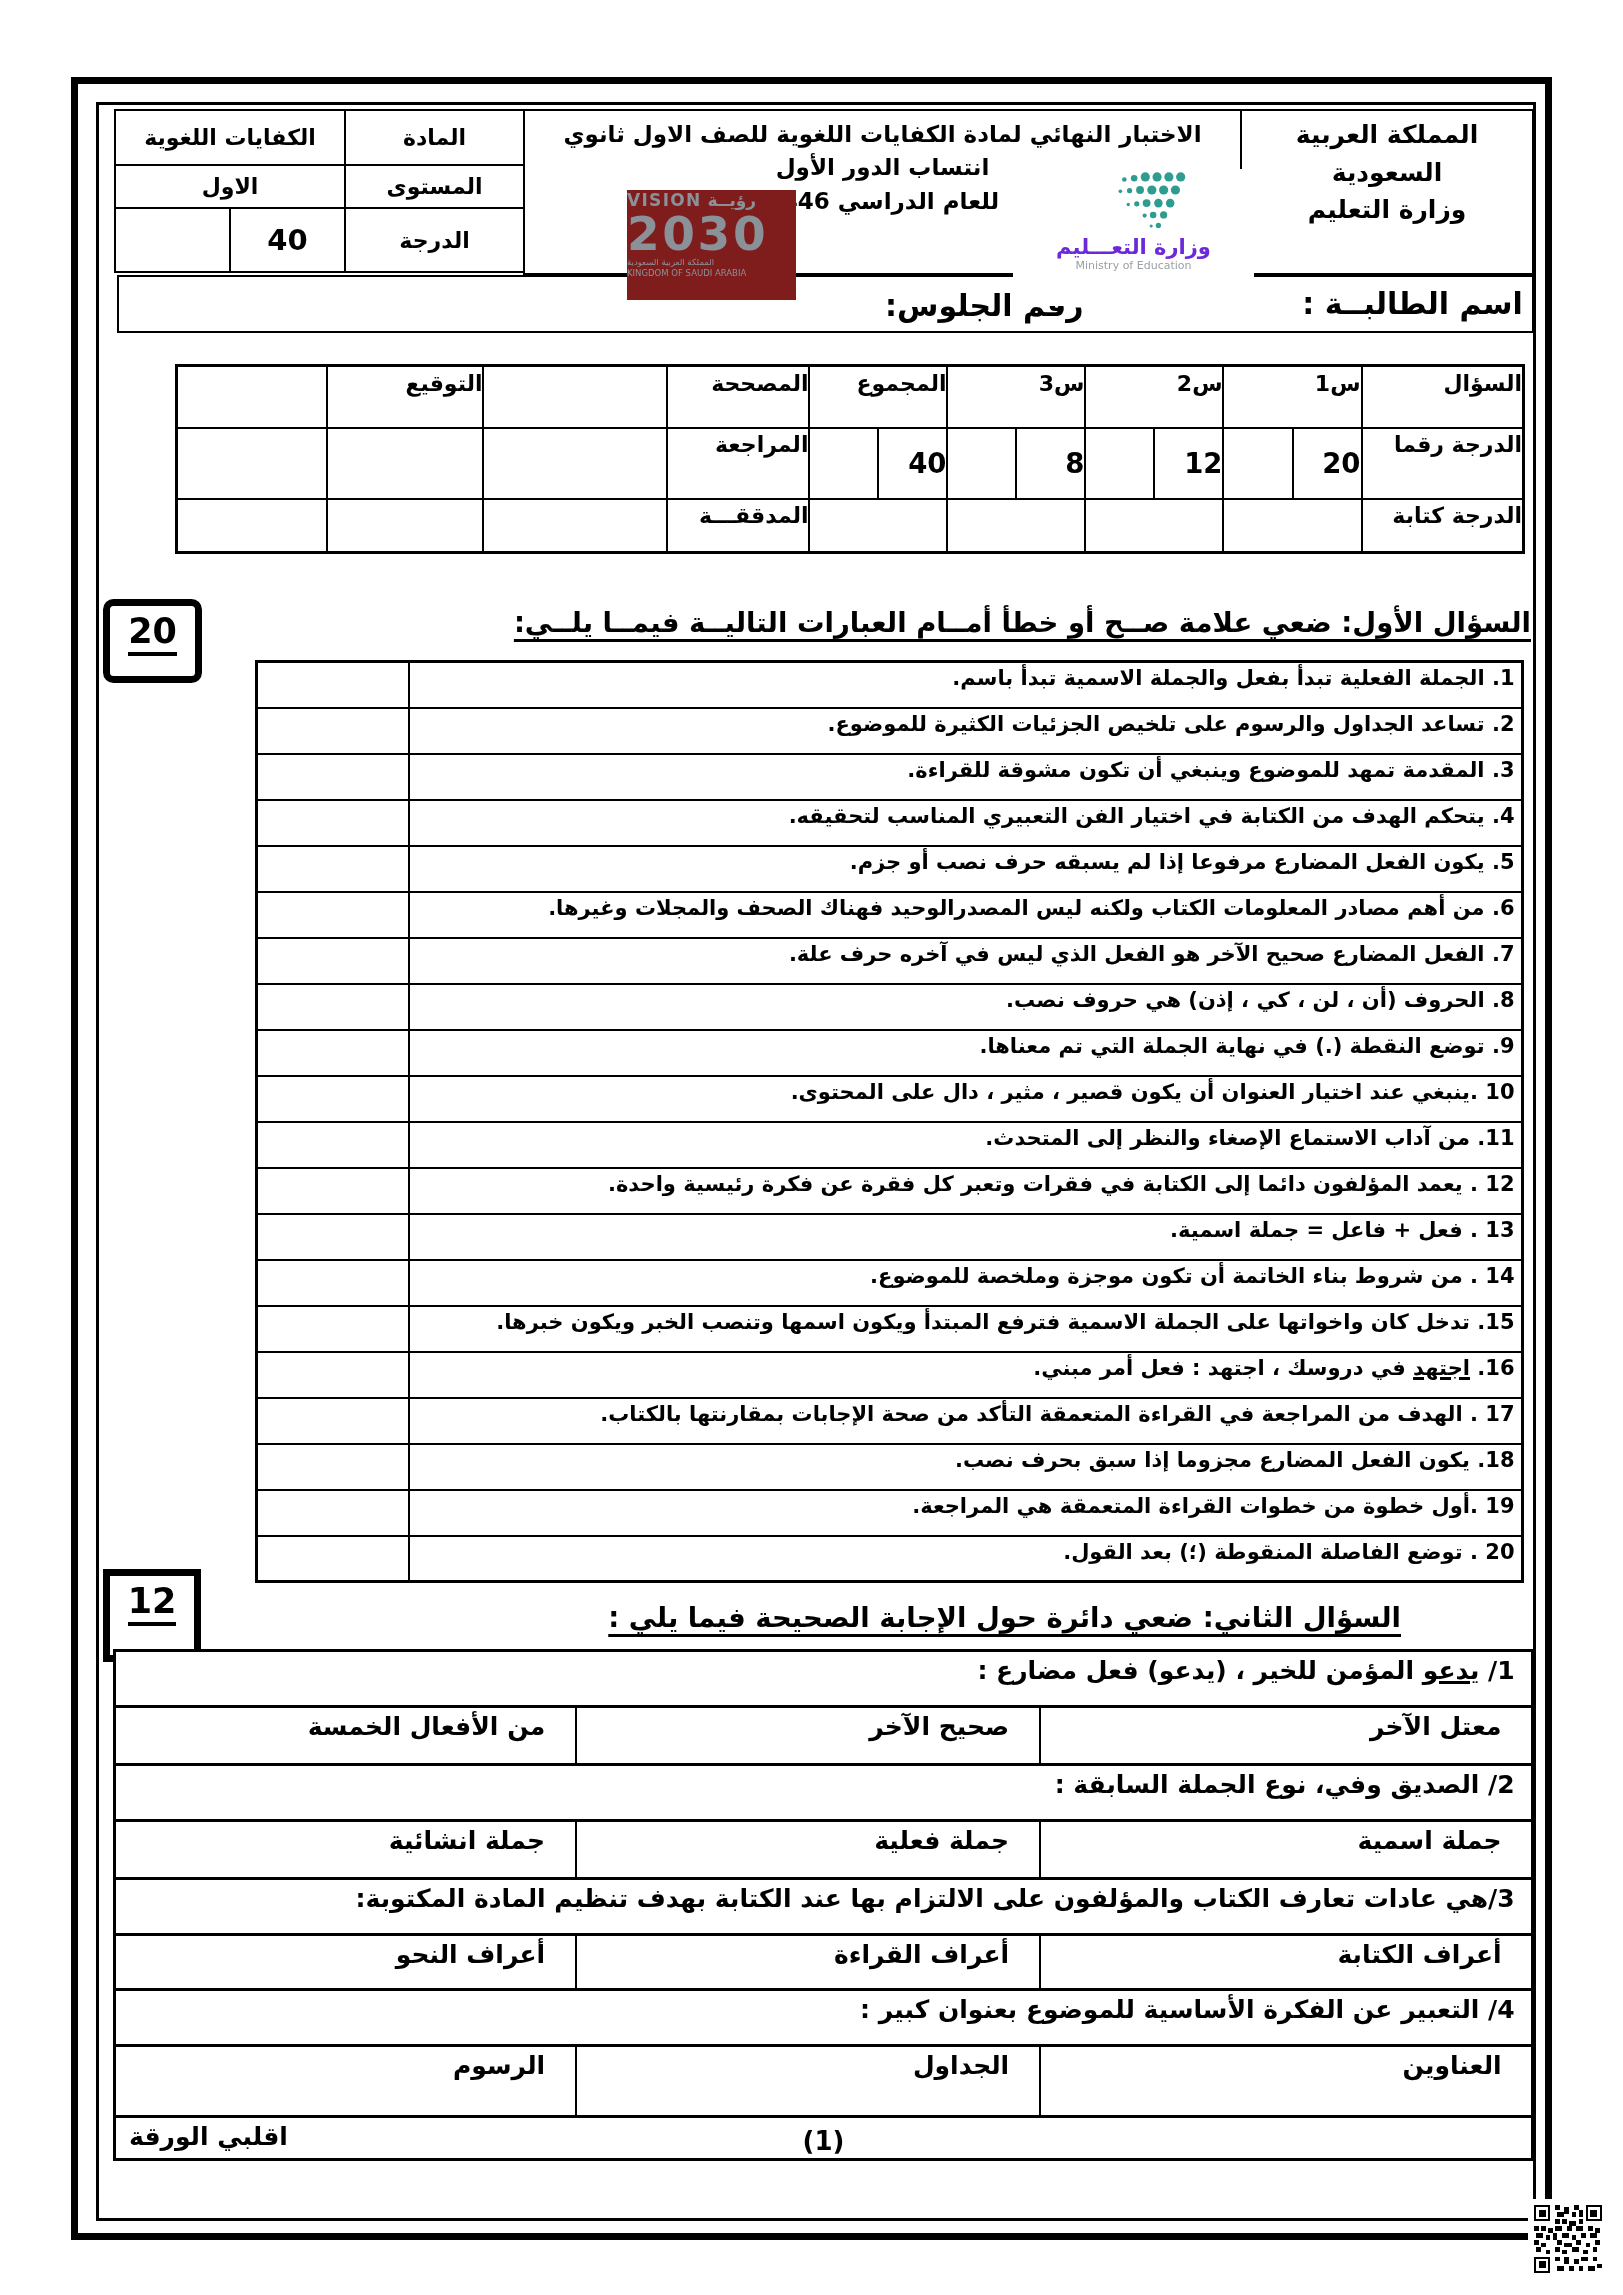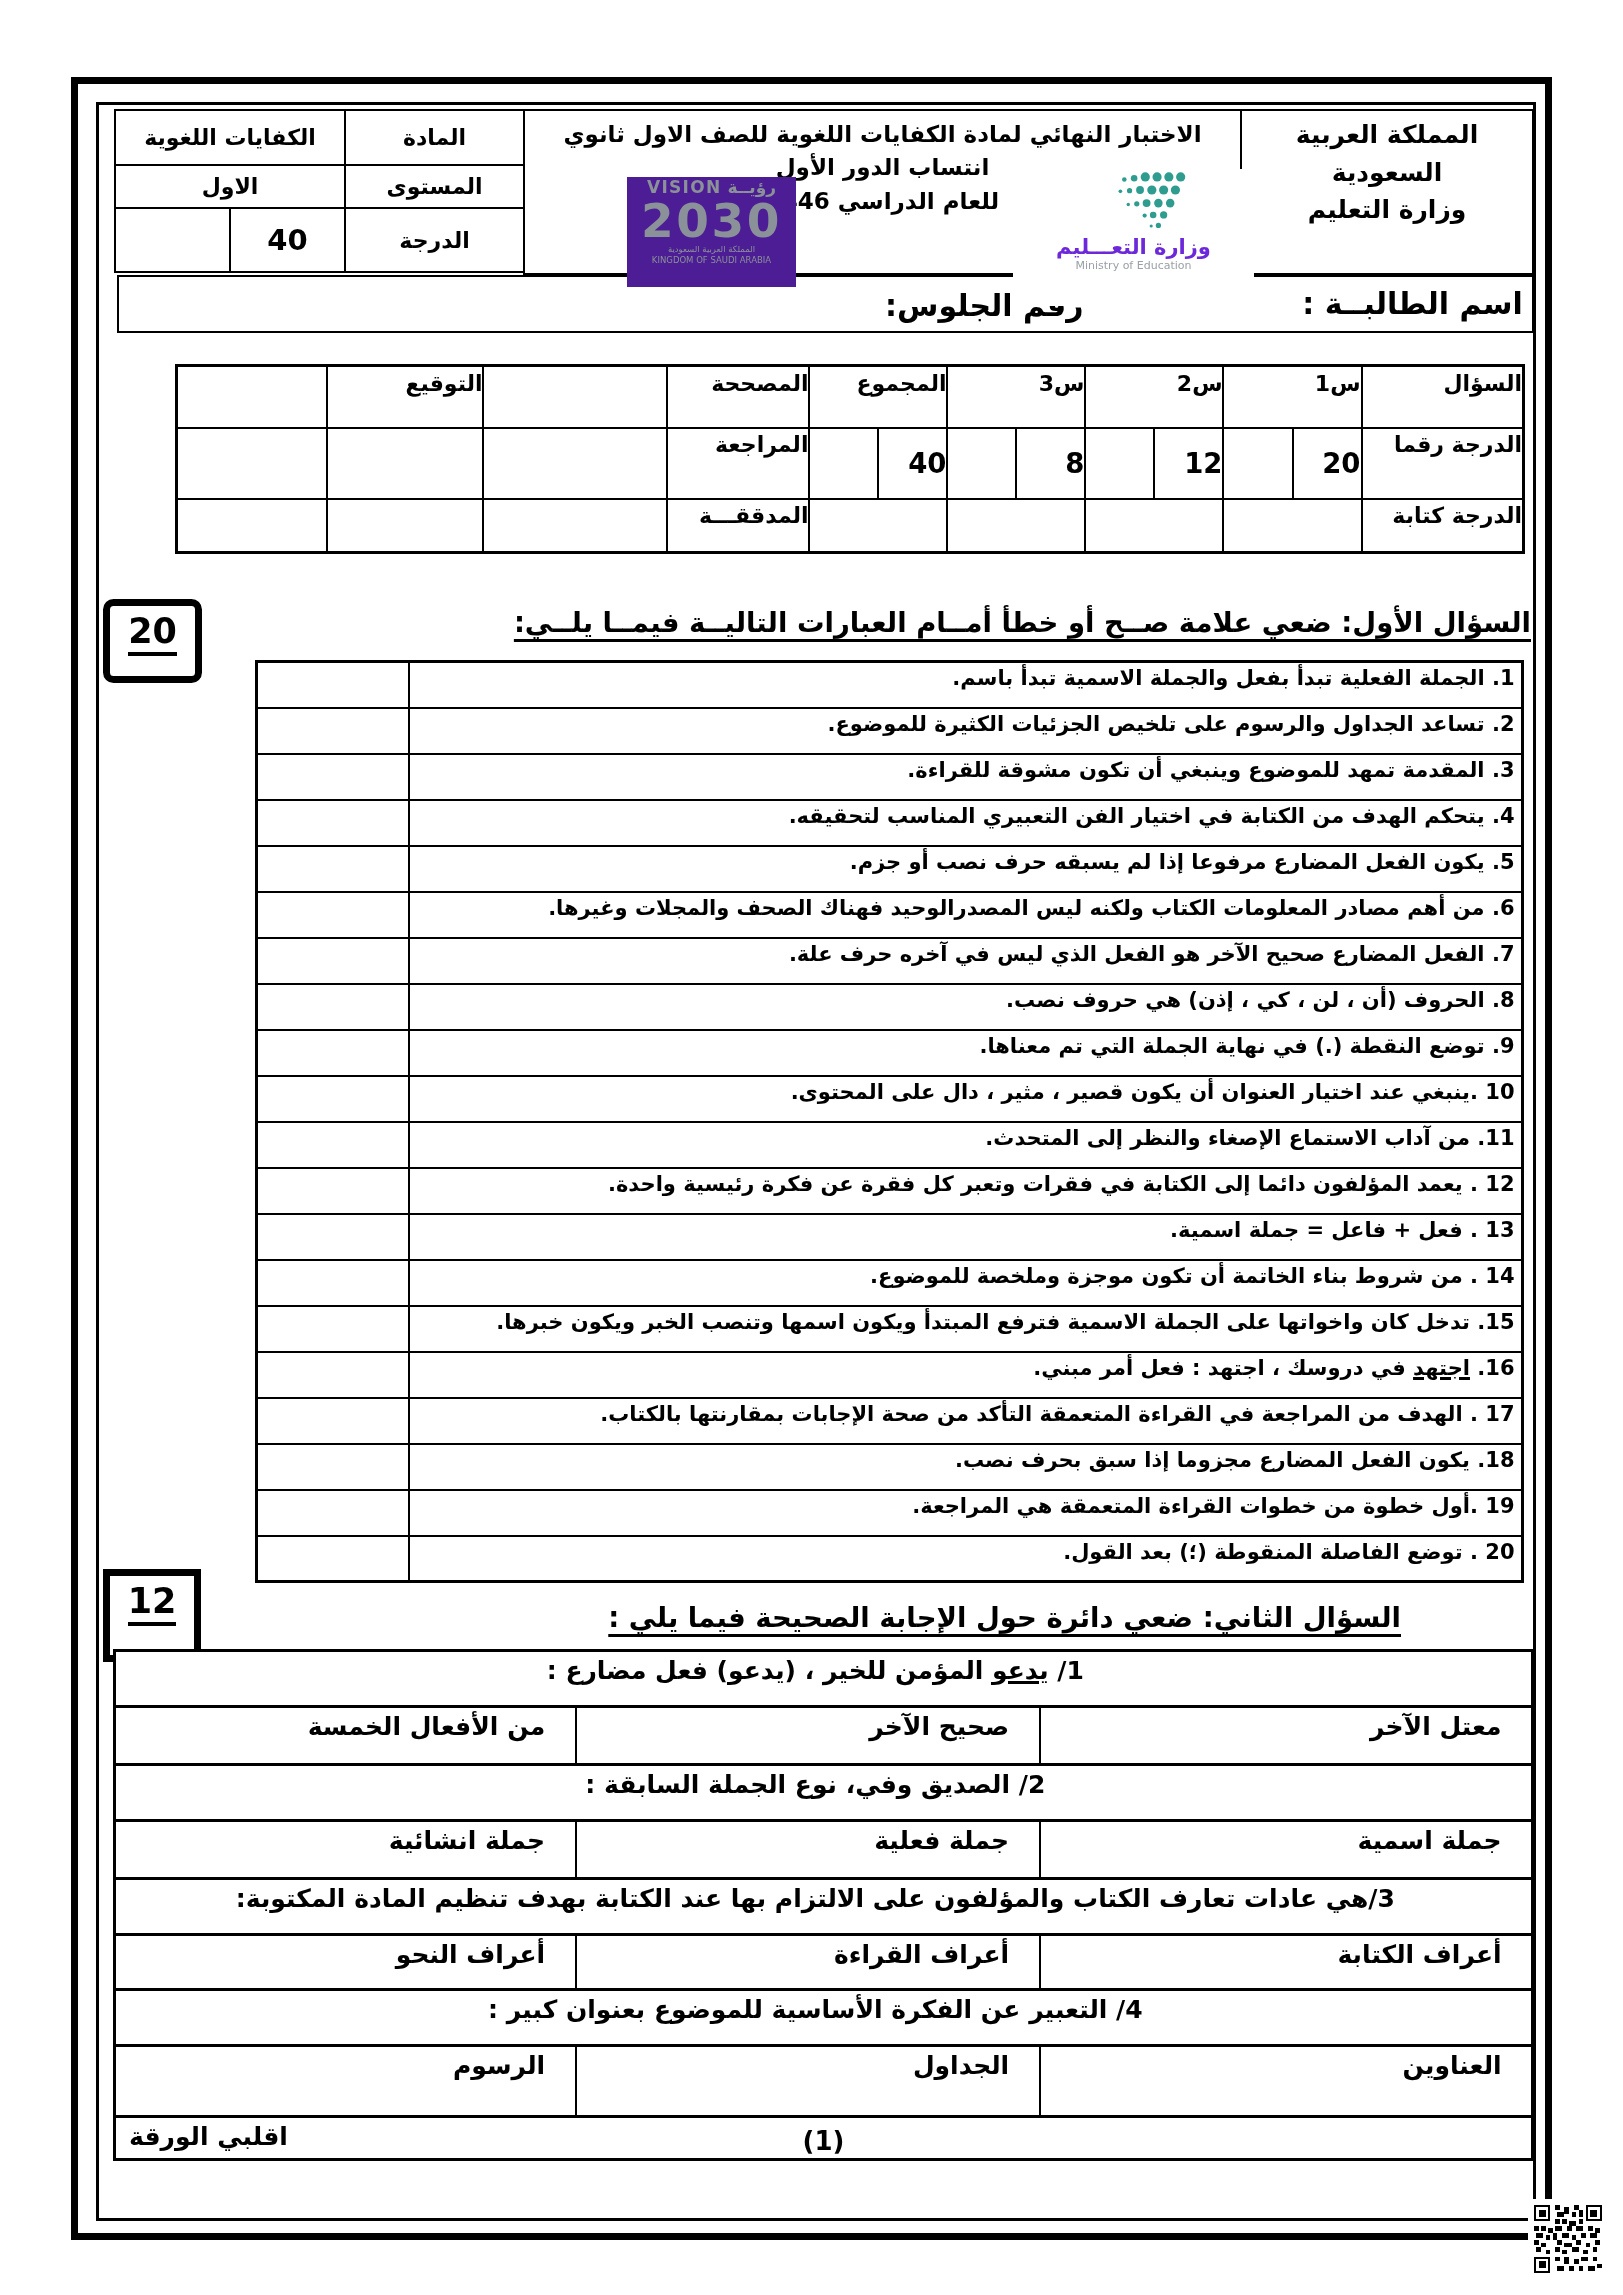--- a/index.html
+++ b/index.html
@@ -19,21 +19,21 @@
   .hdr-title{left:523px;top:109px;width:719px;height:166px;font-size:23px;line-height:1.45;padding-top:7px;}
   .hdr-info{left:117px;top:109px;width:408px;height:166px;}
   table{border-collapse:collapse;table-layout:fixed;background:#fff;}
   .info-table{width:408px;}
   .info-table td{border:2px solid #000;font-size:22px;text-align:center;vertical-align:middle;padding:0;}
   .name-row{left:117px;top:275px;width:1417px;height:58px;border:2px solid #000;background:#fff;}
   .name-label{position:absolute;right:9.2px;top:9.2px;font-size:30px;}
   .seat-label{position:absolute;left:766px;top:10.5px;font-size:30px;}
 
   
-  .vision-logo{left:627px;top:177px;width:169px;height:110px;background:#4c1d95;color:#8b9198;text-align:center;z-index:5;}
+  .vision-logo{left:627px;top:190px;width:169px;height:110px;background:#7f1d1d;color:#8b9198;text-align:left;z-index:5;}
   .vision-top{font-size:17px;letter-spacing:1.3px;}
   .vision-year{font-size:47px;line-height:1.0;letter-spacing:2.6px;}
   .vision-sub{font-size:8.5px;line-height:1.3;font-weight:normal;}
   .ministry-logo{left:1013px;top:169px;width:241px;height:137px;background:#fff;text-align:center;z-index:5;}
   .ministry-ar{font-size:21px;margin-top:1.3px;}
   .ministry-en{font-size:11px;font-weight:normal;color:#9aa0a6;text-align:center;}
 
   
   .grades{left:179px;top:364px;width:1346px;}
   .grades table{width:1346px;border:3.3px solid #000;}
@@ -57,21 +57,21 @@
   .q1-table table{width:1266px;border:3.9px solid #000;padding-left:34px;}
   .q1-table td{border:2.6px solid #000;vertical-align:top;}
   .q1-table tr{height:46px;}
   .q1-table .stmt{font-size:21px;text-align:right;padding:2px 6.5px 0 0;line-height:1.25;}
   .q1-table .ans{background:#fff;}
 
   
   .q2-table{left:117px;top:1649px;width:1417px;}
   .q2-table table{width:1417px;border:3.9px solid #000;}
   .q2-table td{border-left:2px solid #000;border-right:2px solid #000;border-top:3.3px solid #000;border-bottom:3.3px solid #000;vertical-align:top;}
-  .q2-table .stem{font-size:25px;text-align:center;padding:2.6px 16.4px 0 0;line-height:1.3;}
+  .q2-table .stem{font-size:25px;text-align:right;padding:2.6px 16.4px 0 0;line-height:1.3;}
   .q2-table .opt{font-size:25px;text-align:right;padding:3.9px 29.4px 0 0;}
   .q2-table .stem-row{height:56px;}
   .q2-table .opt-row{height:58px;}
   .q2-table .opt-row3{height:55px;}
   .q2-table .opt-row4{height:71px;}
   .q2-table .footer-row{height:43px;}
   .footer-cell{position:relative;text-align:center;font-size:26px;vertical-align:middle !important;}
   .turn-page{position:absolute;left:13px;top:3.9px;font-size:25px;}
   .page-number{display:inline-block;padding-top:5.2px;}
 

